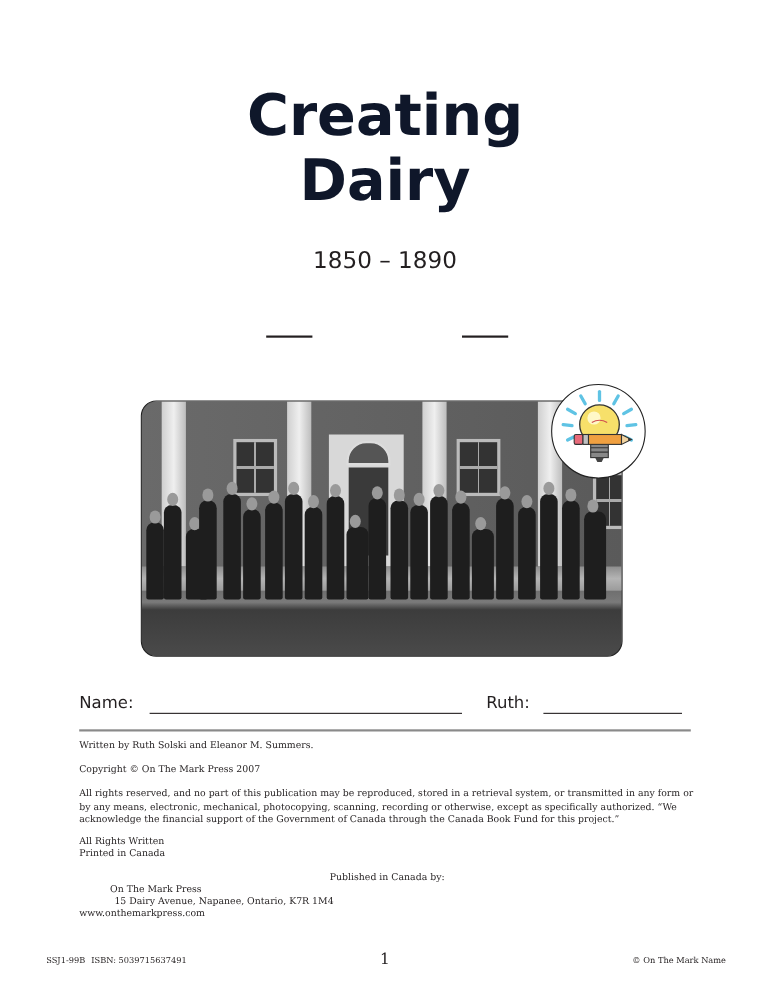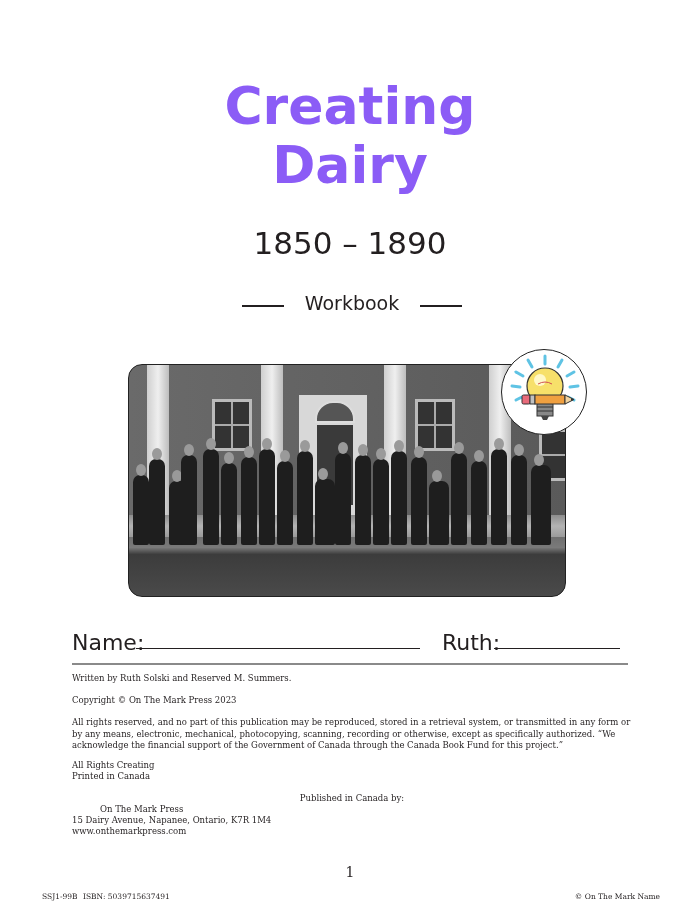--- a/index.html
+++ b/index.html
@@ -1,23 +1,23 @@
 <!DOCTYPE html>
 <html><head>
   <meta charset="utf-8">
   <style>
     html, body { margin: 0; padding: 0; background: #ffffff; }
     body { width: 700px; height: 906px; position: relative; overflow: hidden; color: #231f20; }
     .sans { font-family: "DejaVu Sans", "Liberation Sans", sans-serif; }
     .serif { font-family: "DejaVu Serif", "Liberation Serif", serif; }
 
-    .title { position: absolute; left: 0; width: 700px; text-align: center; font-weight: bold; font-size: 52px; letter-spacing: 0px; line-height: 56px; color: #8b5cf6; }
+    .title { position: absolute; left: 0; width: 700px; text-align: center; font-weight: bold; font-size: 52px; letter-spacing: 0px; line-height: 56px; color: #0f172a; }
     .title1 { top: 78px; }
     .title2 { top: 137px; }
-    .years { position: absolute; top: 225px; left: 0; width: 700px; text-align: center; font-size: 31px; color: #231f20; }
+    .years { position: absolute; top: 225px; left: 0; width: 700px; text-align: center; font-size: 21px; color: #231f20; }
     .subtitle-row { position: absolute; top: 292px; left: 242px; width: 220px; height: 28px; }
     .sub-line { position: absolute; top: 13px; width: 42px; height: 1.5px; background: #231f20; }
     .sub-line.left { left: 0; }
     .sub-line.right { right: 0; }
     .subtitle { position: absolute; left: 0; width: 220px; top: 0; text-align: center; font-size: 19px; color: #231f20; }
 
     
     .photo { position: absolute; left: 128px; top: 364px; width: 438px; height: 233px; border: 1.5px solid #222; border-radius: 14px; overflow: hidden; box-sizing: border-box;
       background:
         linear-gradient(to bottom, rgba(0,0,0,0) 0%, rgba(0,0,0,0) 74%, #6e6e6e 74%, #7a7a7a 79%, #3c3c3c 82%, #4a4a4a 100%),
@@ -30,41 +30,40 @@
     .fan { position: absolute; left: 186px; top: 36px; width: 36px; height: 18px; border-radius: 18px 18px 0 0; background: #555; border: 2px solid #ddd; }
     .door { position: absolute; left: 188px; top: 60px; width: 36px; height: 80px; background: #3a3a3a; }
     .people { position: absolute; left: 0; top: 70px; width: 100%; height: 110px; }
     .person { position: absolute; bottom: 0; width: 16px; background: #1e1e1e; border-radius: 7px 7px 2px 2px; }
     .person::before { content: ""; position: absolute; left: 3px; top: -11px; width: 10px; height: 12px; border-radius: 50%; background: #9a9a9a; }
     .steps { position: absolute; left: 0; top: 150px; width: 100%; height: 22px; background: linear-gradient(to bottom, #8d8d8d, #b4b4b4 50%, #9b9b9b); }
 
     .badge { position: absolute; left: 501px; top: 349px; width: 86px; height: 86px; border-radius: 50%; background: #fff; border: 1.5px solid #222; box-sizing: border-box; }
     .badge svg { position: absolute; left: 0; top: 0; }
 
-    .field-row { position: absolute; top: 628px; left: 72px; width: 556px; height: 28px; font-size: 22px; color: #231f20; }
+    .field-row { position: absolute; top: 628px; left: 72px; width: 556px; height: 28px; font-size: 15px; color: #231f20; }
     .field-label { position: absolute; top: 2px; }
     .field-line { position: absolute; top: 20px; height: 1.3px; background: #231f20; }
     .divider { position: absolute; top: 663px; left: 72px; width: 556px; height: 1.5px; background: #8a8a8a; }
 
     .small { position: absolute; left: 72px; width: 560px; font-size: 8.5px; line-height: 11.5px; color: #231f20; }
-    .footer { position: absolute; top: 868px; font-size: 7.5px; color: #231f20; margin-top: 24px; }
+    .footer { position: absolute; top: 868px; font-size: 7.5px; color: #231f20; }
     .page-num { position: absolute; top: 864px; left: 0; width: 700px; text-align: center; font-size: 14px; color: #231f20; }
   </style>
 </head>
 <body>
 
 <div>
 
   <div class="title title1 sans">Creating</div>
   <div class="title title2 sans">Dairy</div>
   <div class="years sans">1850 – 1890</div>
 
   <div class="subtitle-row">
     <div class="sub-line left"></div>
-    <div class="subtitle sans">Workbook</div>
     <div class="sub-line right"></div>
   </div>
 
   <div class="photo">
     <div class="col" style="left:18px;"></div>
     <div class="col" style="left:132px;"></div>
     <div class="col" style="left:255px;"></div>
     <div class="col" style="left:360px;"></div>
     <div class="window" style="left:83px; top:34px;"></div>
     <div class="window" style="left:286px; top:34px;"></div>
@@ -128,28 +127,28 @@
   </div>
 
   <div class="field-row sans">
     <span class="field-label" style="left:0;">Name:</span>
     <div class="field-line" style="left:64px; width:284px;"></div>
     <span class="field-label" style="left:370px;">Ruth:</span>
     <div class="field-line" style="left:422px; width:126px;"></div>
   </div>
   <div class="divider"></div>
 
-  <div class="small serif" style="top:673px;">Written by Ruth Solski and Reserved M. Summers.</div>
-  <div class="small serif" style="top:695px;">Copyright © On The Mark Press 2023</div>
+  <div class="small serif" style="top:673px;">Written by Ruth Solski and Eleanor M. Summers.</div>
+  <div class="small serif" style="top:695px;">Copyright © On The Mark Press 2007</div>
   <div class="small serif" style="top:717px;">All rights reserved, and no part of this publication may be reproduced, stored in a retrieval system, or transmitted in any form or by any means, electronic, mechanical, photocopying, scanning, recording or otherwise, except as specifically authorized. “We acknowledge the financial support of the Government of Canada through the Canada Book Fund for this project.”</div>
-  <div class="small serif" style="top:760px;">All Rights Creating</div>
+  <div class="small serif" style="top:760px;">All Rights Written</div>
   <div class="small serif" style="top:771px;">Printed in Canada</div>
   <div class="small serif" style="top:793px;text-align:center;">Published in Canada by:</div>
   <div class="small serif" style="top:804px;margin-left:28px;">On The Mark Press</div>
-  <div class="small serif" style="top:815px;">15 Dairy Avenue, Napanee, Ontario, K7R 1M4</div>
+  <div class="small serif" style="top:815px;margin-left:32px;">15 Dairy Avenue, Napanee, Ontario, K7R 1M4</div>
   <div class="small serif" style="top:826px;">www.onthemarkpress.com</div>
 
   <div class="footer serif" style="left:42px;">SSJ1-99B</div>
   <div class="footer serif" style="left:83px;">ISBN: 5039715637491</div>
   <div class="page-num serif">1</div>
   <div class="footer serif" style="right:40px;">© On The Mark Name</div>
 
 </div>
 
 </body></html>

